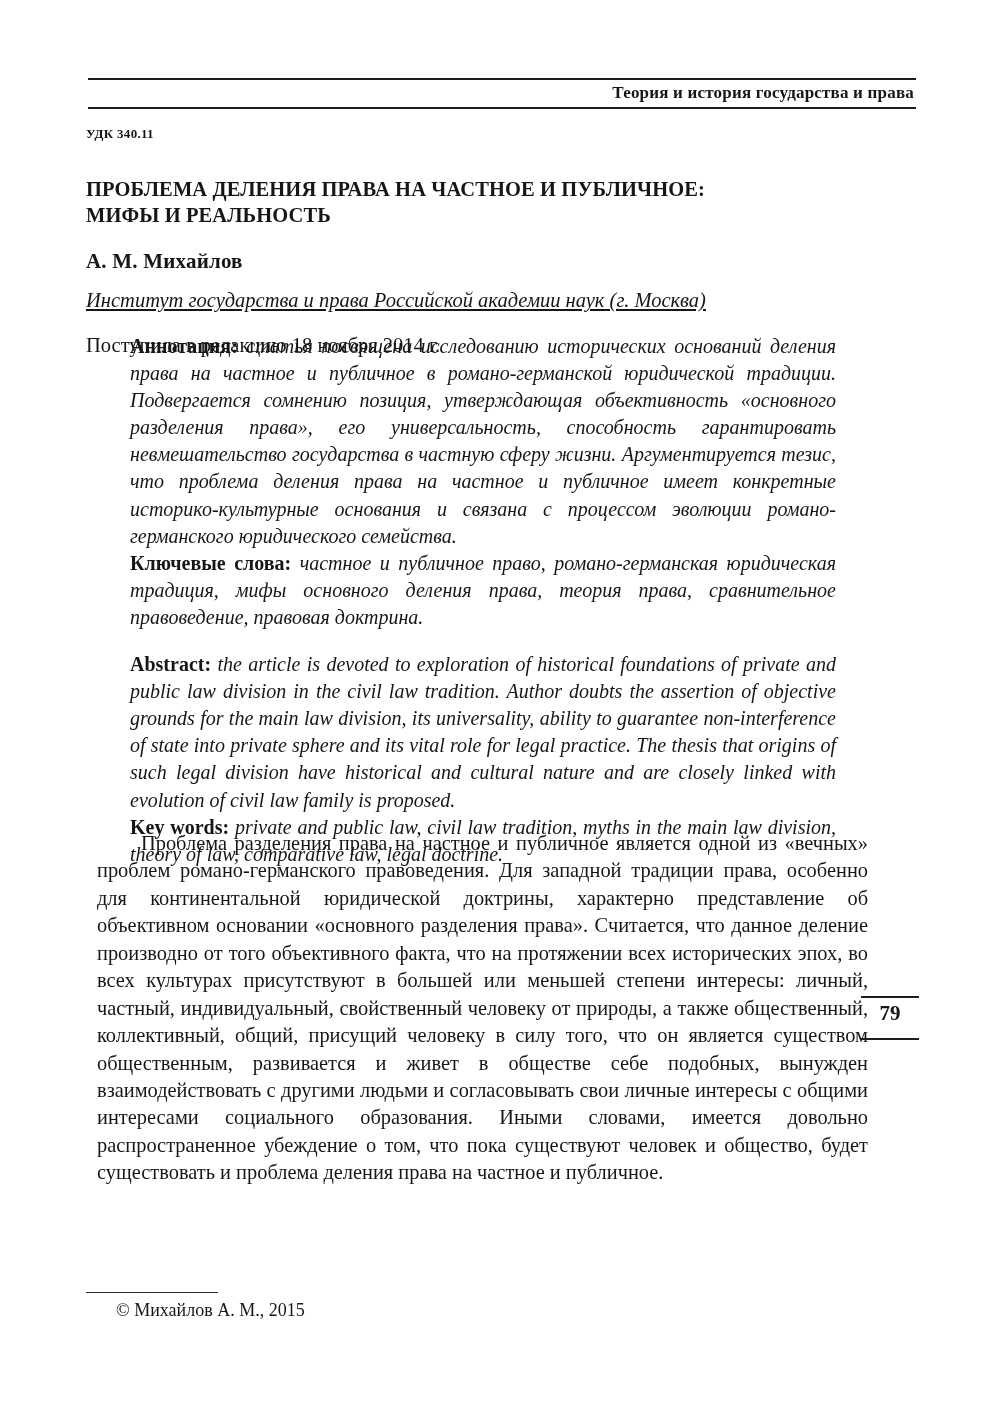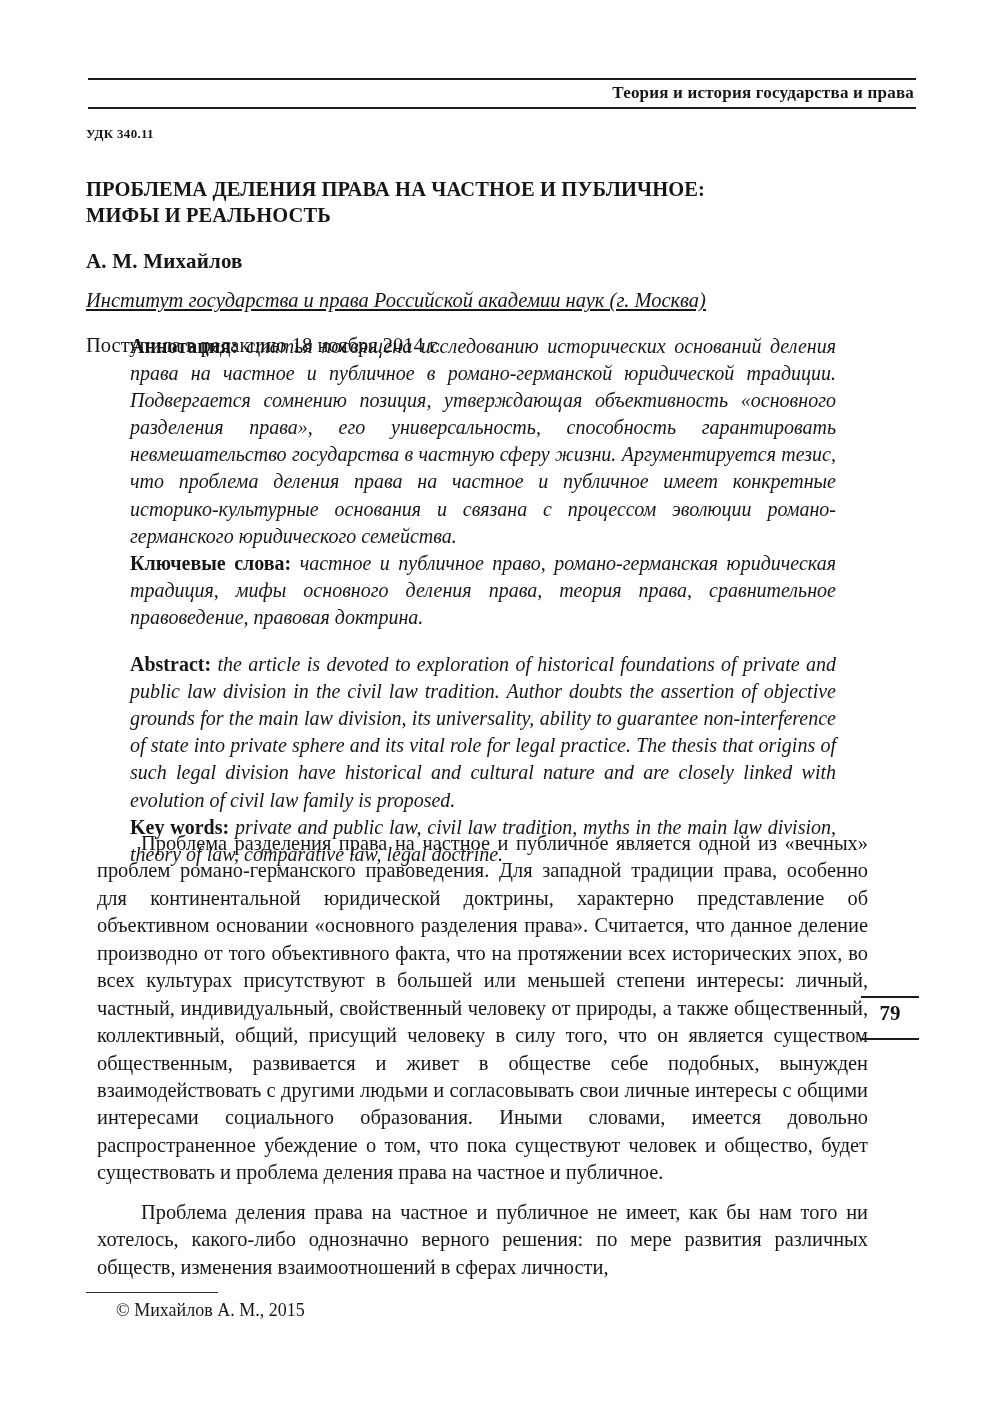--- a/index.html
+++ b/index.html
@@ -203,21 +203,20 @@
     </p>
 
     <p class="abs-p">
       <span class="abs-lead">Key words:</span><span> private and public law, civil law tradition, myths in the main law division, theory of law, comparative law, legal doctrine.</span>
     </p>
 
   </div>
 
   <div class="body-zone">
     <p class="body-p">Проблема разделения права на частное и публичное является одной из «вечных» проблем романо-германского правоведения.  Для западной традиции права, особенно для континентальной юридической доктрины, характерно представление об объективном основании «основного разде­ления права». Считается, что данное деление производно от того объек­тивного факта, что на протяжении всех исторических эпох, во всех куль­турах присутствуют в большей или меньшей степени интересы: личный, частный, индивидуальный, свойственный человеку от природы, а также общественный, коллективный, общий, присущий человеку в силу того, что он является существом общественным, развивается и живет в обще­стве себе подобных, вынужден взаимодействовать с другими людьми и согласовывать свои личные интересы с общими интересами социального образования. Иными словами, имеется довольно распространенное убеж­дение о том, что пока существуют человек и общество, будет существовать и проблема деления права на частное и публичное.</p>
-    <p class="body-p">Проблема деления права на частное и публичное не имеет, как бы нам того ни хотелось, какого-либо однозначно верного решения: по мере разви­тия различных обществ, изменения взаимоотношений в сферах личности,</p>
   </div>
 
   <div class="pagenum-box">
     <div class="rule"></div>
     <div class="pagenum">79</div>
     <div class="rule"></div>
   </div>
 
   <div class="footnote-zone">
     <div class="fn-rule"></div>

